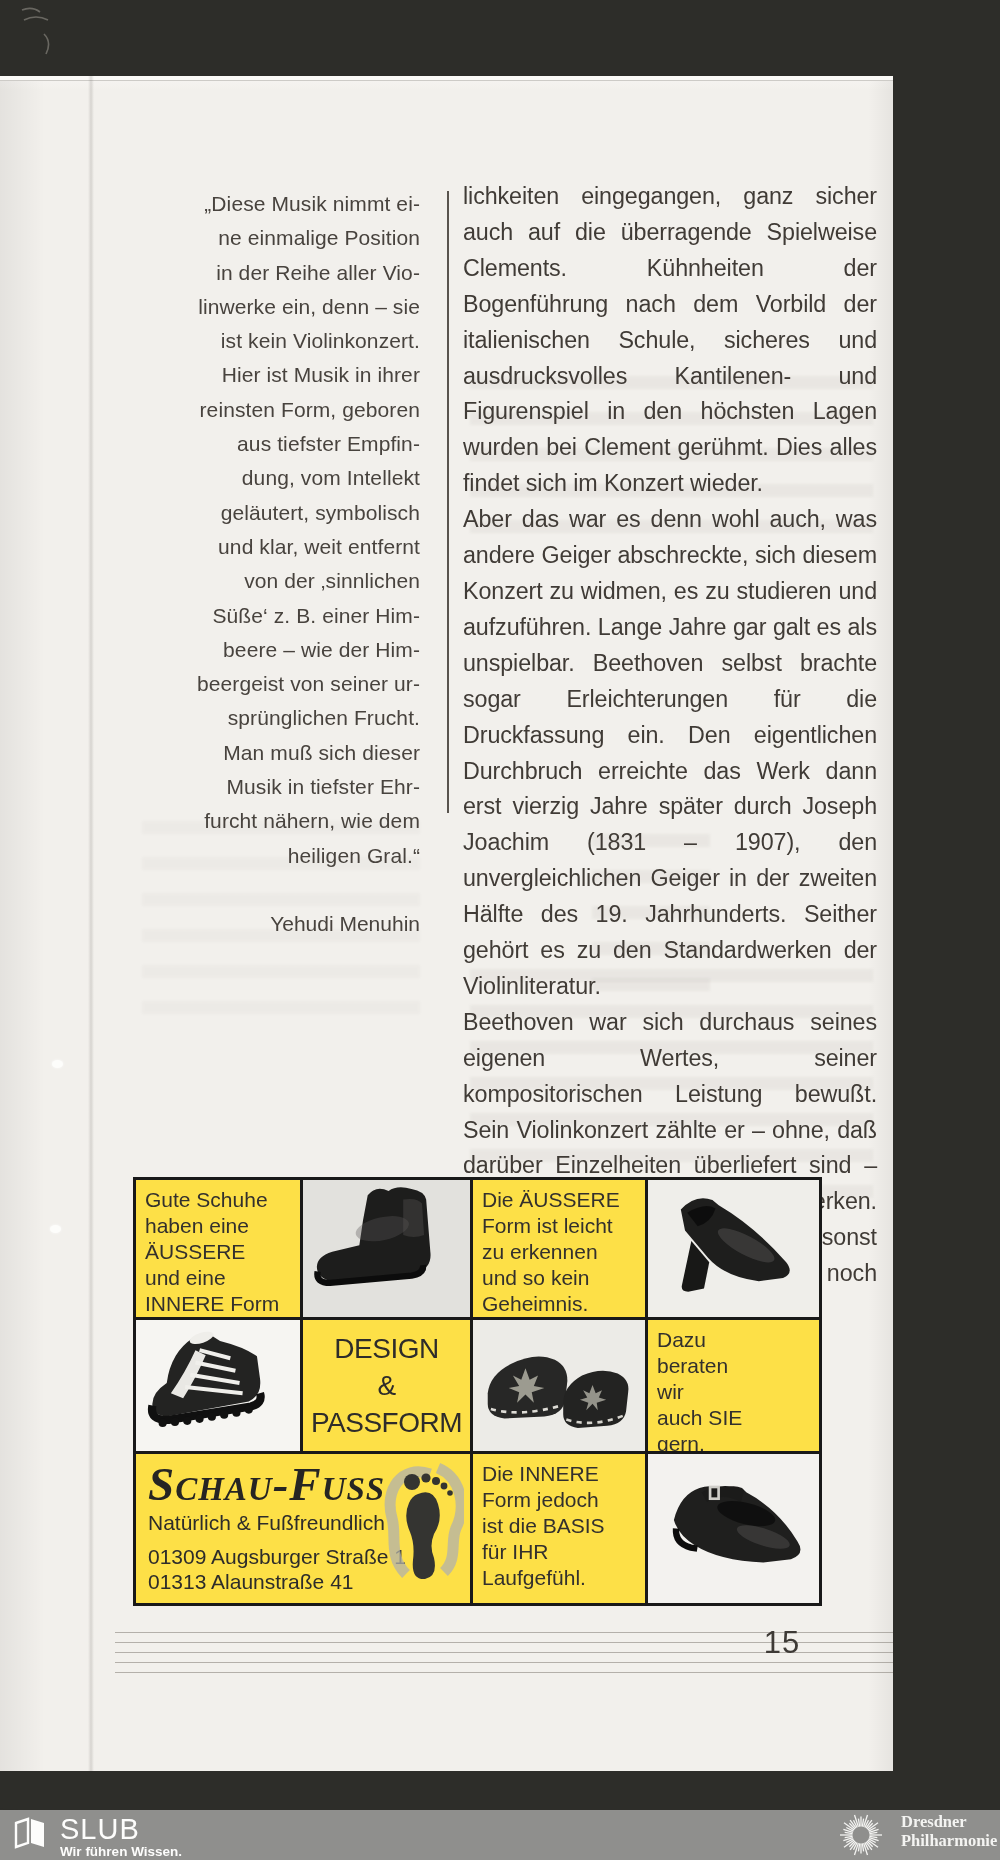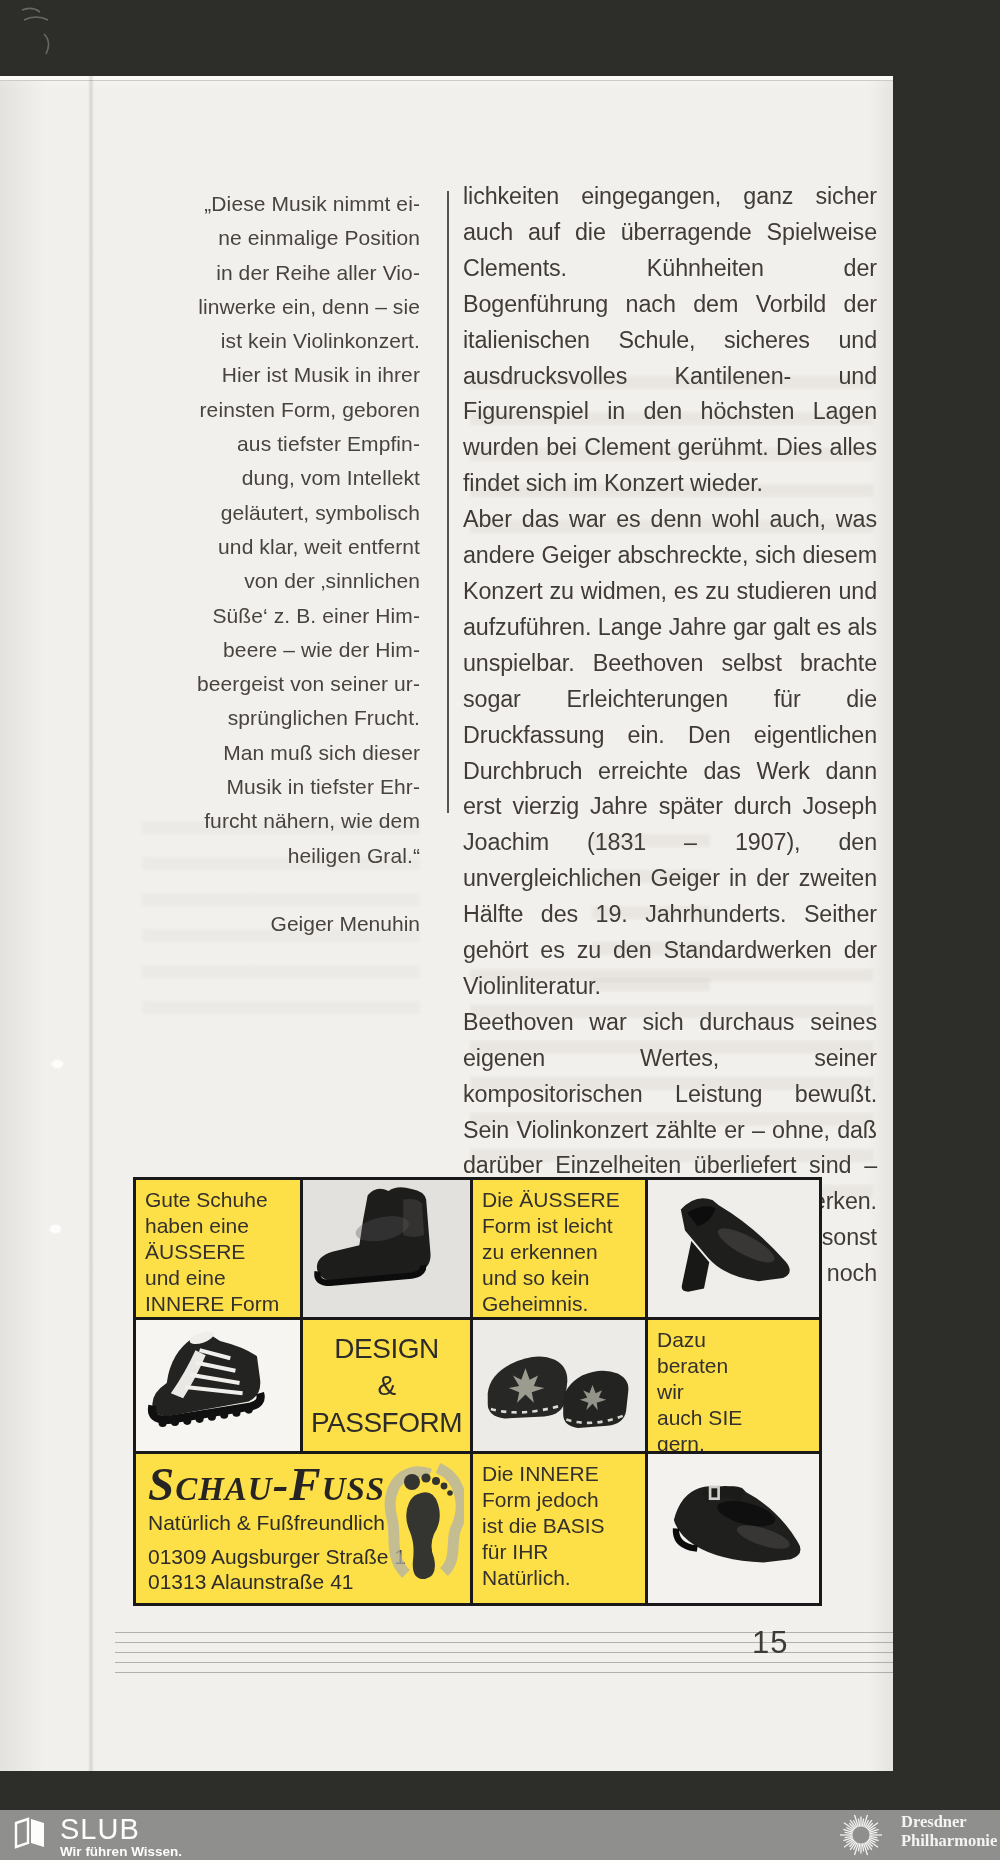--- a/index.html
+++ b/index.html
@@ -62,21 +62,21 @@
   .brand-cell{grid-column:1 / span 2;padding:4px 10px 0 12px;}
   .brand-name{font-family:Liberation Serif, serif;font-style:italic;font-weight:bold;
     font-variant:small-caps;font-size:47px;line-height:52px;letter-spacing:1px;color:#262523;}
   .brand-slogan{font-size:21px;line-height:24px;color:#2d2c2a;margin-top:1px;}
   .brand-addr{font-size:21px;line-height:25px;color:#2d2c2a;margin-top:9px;}
   .footprint{position:absolute;right:6px;top:2px;width:86px;height:146px;}
 
   
   .staff{position:absolute;left:115px;top:1556px;width:778px;height:42px;}
   .staff-line{position:absolute;left:0;width:100%;height:1px;background:rgba(130,124,117,.55);}
-  .page-number{position:absolute;left:752px;top:1549px;width:60px;
+  .page-number{position:absolute;left:752px;top:1549px;width:60px;text-align:center;
     font-size:31px;color:#3e3a36;letter-spacing:1px;}
 
   
   .footer-bar{position:absolute;left:0;top:1810px;width:1000px;height:50px;background:#8f8f8d;}
   .slub{position:absolute;left:13px;top:4px;display:flex;}
   .slub-text{margin-left:13px;}
   .slub-name{font-size:29px;line-height:30px;font-weight:normal;color:#fdfdfc;letter-spacing:1px;}
   .slub-tagline{font-size:13.5px;font-weight:bold;color:#fdfdfc;margin-top:0;}
   .phil{position:absolute;left:838px;top:2px;display:flex;align-items:flex-start;}
   .phil-text{margin-left:17px;font-family:"Liberation Serif", serif;font-weight:bold;
@@ -111,21 +111,21 @@
 und klar, weit entfernt
 von der ‚sinnlichen
 Süße‘ z. B. einer Him-
 beere – wie der Him-
 beergeist von seiner ur-
 sprünglichen Frucht.
 Man muß sich dieser
 Musik in tiefster Ehr-
 furcht nähern, wie dem
 heiligen Gral.“</div>
-  <div class="quote-attrib">Geiger Menuhin</div>
+  <div class="quote-attrib">Yehudi Menuhin</div>
   <div class="col-divider"></div>
 
   <div class="article">
     <p>lichkeiten eingegangen, ganz sicher auch auf die überragende Spielweise Clements. Kühnheiten der Bogenführung nach dem Vorbild der italienischen Schule, sicheres und ausdrucksvolles Kantilenen- und Figurenspiel in den höchsten Lagen wurden bei Clement gerühmt. Dies alles findet sich im Konzert wieder.</p>
     <p>Aber das war es denn wohl auch, was andere Geiger abschreckte, sich diesem Konzert zu widmen, es zu studieren und aufzuführen. Lange Jahre gar galt es als unspielbar. Beethoven selbst brachte sogar Erleichterungen für die Druckfassung ein. Den eigentlichen Durchbruch erreichte das Werk dann erst vierzig Jahre später durch Joseph Joachim (1831 – 1907), den unvergleichlichen Geiger in der zweiten Hälfte des 19. Jahrhunderts. Seither gehört es zu den Standardwerken der Violinliteratur.</p>
     <p>Beethoven war sich durchaus seines eigenen Wertes, seiner kompositorischen Leistung bewußt. Sein Violinkonzert zählte er – ohne, daß darüber Einzelheiten überliefert sind – sicherlich zu seinen geglückten Werken. Denn wie hätte man ihn sonst überreden können, daraus sogar noch ein Klavierkon-</p>
   </div>
 
   <div class="ad">
     <div class="cell gray textcell">Gute Schuhe
@@ -220,21 +220,21 @@
         <circle cx="58" cy="25" r="4" fill="#343431"></circle>
         <circle cx="66" cy="30" r="3.4" fill="#343431"></circle>
         <circle cx="72" cy="37" r="2.8" fill="#343431"></circle>
       </svg>
     </div>
 
     <div class="cell gray textcell">Die INNERE
 Form jedoch
 ist die BASIS
 für IHR
-Natürlich.</div>
+Laufgefühl.</div>
 
     <div class="cell photocell bg5">
       <svg viewBox="0 0 160 140" preserveAspectRatio="xMidYMid meet">
         <path d="M24,62 Q30,38 48,32 Q60,28 70,34 Q78,28 88,32 L92,36 Q122,52 140,82 Q148,94 134,99 L108,102 Q66,100 44,86 Q28,76 24,62 Z" fill="#1f1f1e"></path>
         <path d="M50,36 Q70,25 90,34 L87,45 Q70,36 55,45 Z" fill="#1b1b1a"></path>
         <rect x="58" y="31" width="8" height="11" fill="none" stroke="#cfcec9" stroke-width="2.5"></rect>
         <ellipse cx="92" cy="56" rx="28" ry="10" fill="#000" opacity="0.5" transform="rotate(14 92 56)"></ellipse>
         <ellipse cx="108" cy="78" rx="26" ry="8" fill="#636260" opacity="0.35" transform="rotate(18 108 78)"></ellipse>
         <path d="M26,70 Q25,84 40,88 L46,89" stroke="#0c0c0c" stroke-width="6" fill="none"></path>
       </svg>

